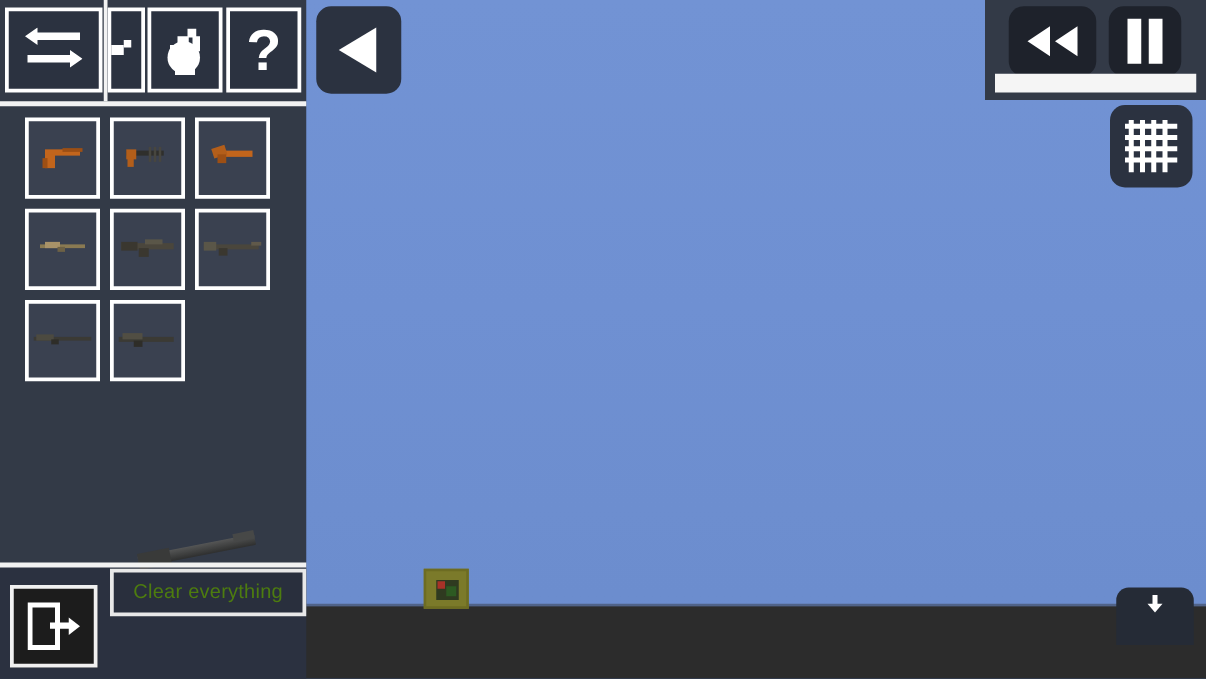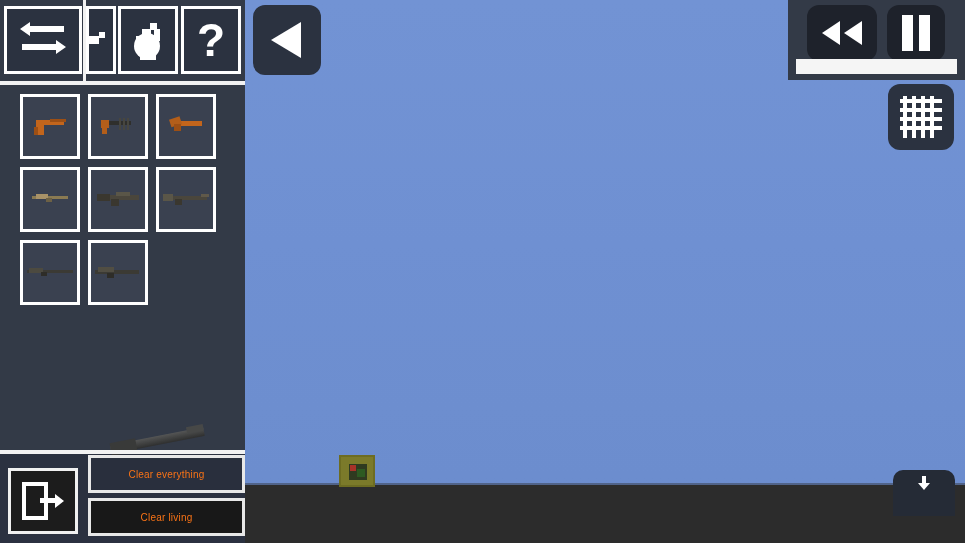--- a/index.html
+++ b/index.html
@@ -53,21 +53,21 @@
          background:#3a4150;position:relative;}
   .wsprite{position:absolute;left:50%;top:50%;transform:translate(-50%,-50%);}
 
   
   #exit-btn{position:absolute;left:8px;top:468px;width:70px;height:66px;
             box-sizing:border-box;border:3px solid #f0f0f0;background:#1c1c1c;z-index:9;
             display:flex;align-items:center;justify-content:center;}
   #clear-wrap{position:absolute;left:88px;top:455px;width:157px;z-index:9;}
   .clear-btn{box-sizing:border-box;width:157px;height:38px;border:3px solid #e8e8e8;
              display:flex;align-items:center;justify-content:center;
-             color:#f97316;font-size:10px;letter-spacing:.2px;}
+             color:#4d7c0f;font-size:16px;letter-spacing:.2px;}
   #clear-everything{background:rgba(40,47,60,.72);}
   #clear-living{background:#181818;margin-top:5px;}
 
   
   #back-btn{position:absolute;left:253px;top:5px;width:68px;height:70px;
             background:#2b3240;border-radius:12px;z-index:8;
             display:flex;align-items:center;justify-content:center;}
 
   
   #tr-panel{position:absolute;left:788px;top:0;width:177px;height:80px;background:#333a47;z-index:8;}
@@ -236,23 +236,20 @@
   <svg width="42" height="40" viewBox="0 0 42 40">
     <rect x="2" y="3" width="22" height="34" fill="none" stroke="#fff" stroke-width="4"></rect>
     <rect x="18" y="17" width="18" height="5" fill="#fff"></rect>
     <polygon points="33,13 42,20 33,27" fill="#fff"></polygon>
   </svg>
 </div>
 
 <div id="clear-wrap">
   <div class="clear-btn" id="clear-everything">
     <span>Clear everything</span>
-  </div>
-  <div class="clear-btn" id="clear-living">
-    <span>Clear living</span>
   </div>
 </div>
 
 <div id="back-btn">
   <svg width="36" height="40" viewBox="0 0 36 40">
     <polygon points="32,2 32,38 2,20" fill="#fff"></polygon>
   </svg>
 </div>
 
 <div id="tr-panel">

